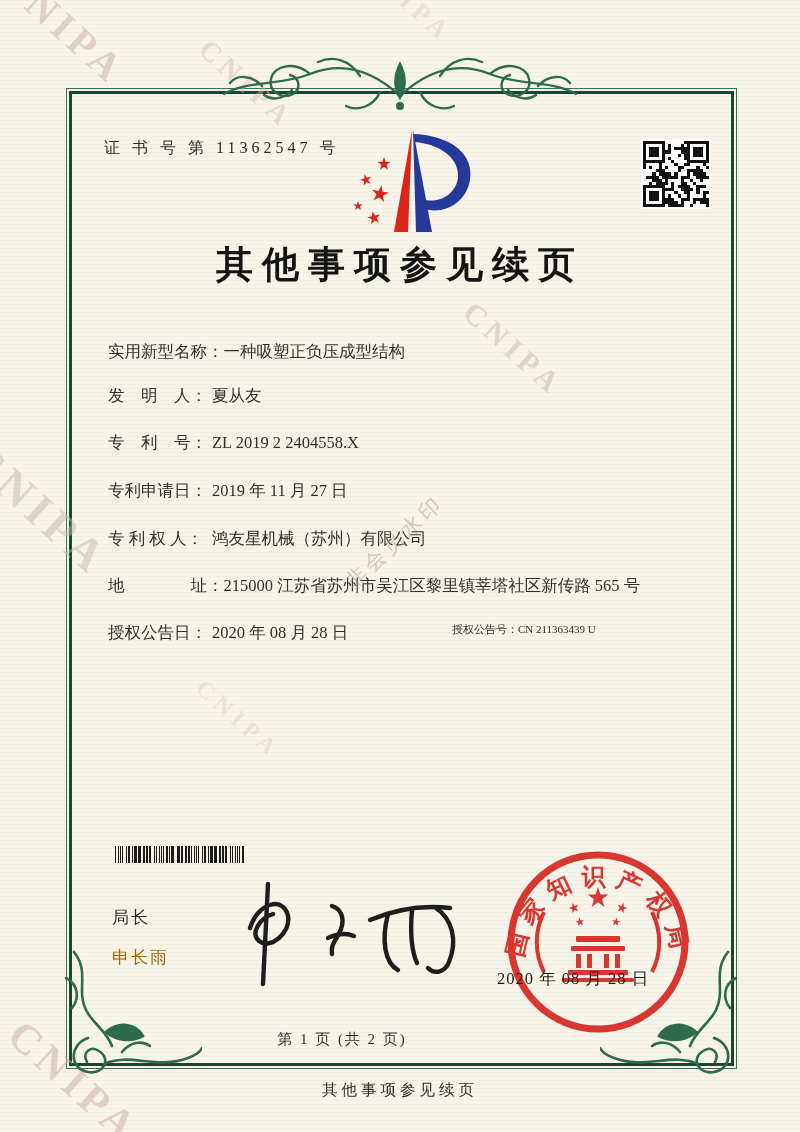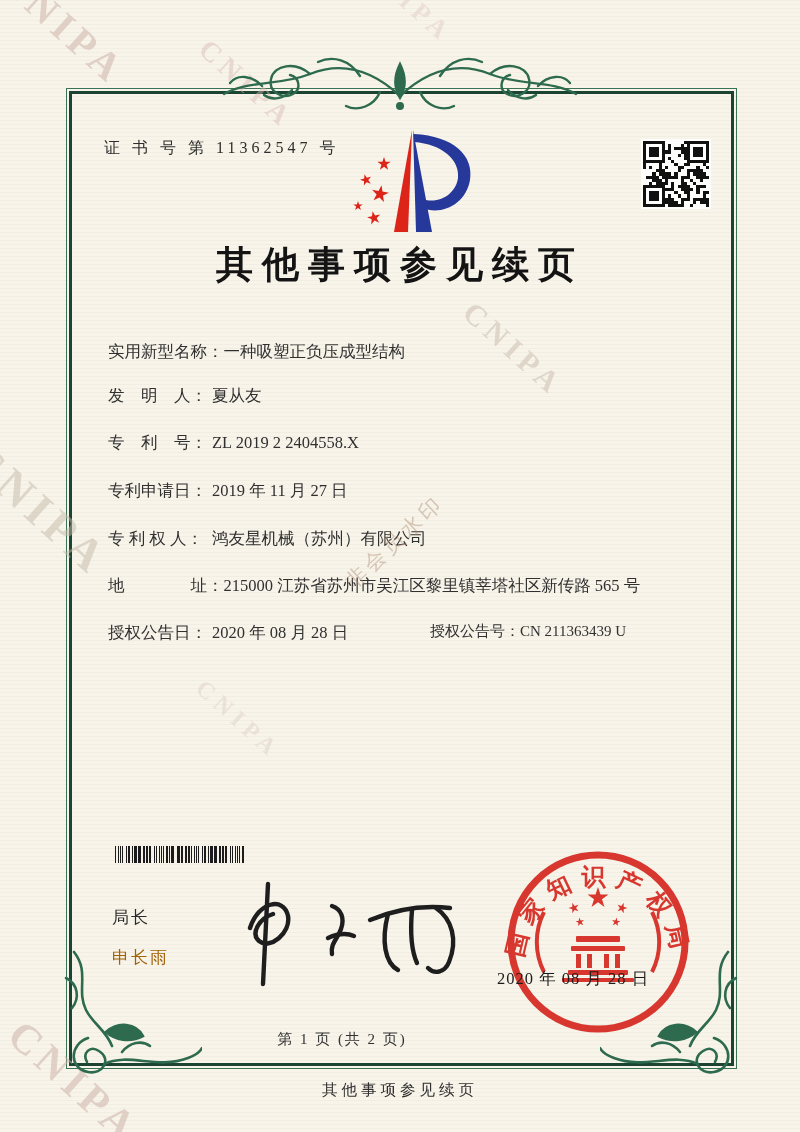--- a/index.html
+++ b/index.html
@@ -35,21 +35,21 @@
   
   .certno{left:104px;top:138px;font-size:16px;letter-spacing:4px;color:#2e2e2e;}
   .logo{left:336px;top:122px;width:150px;height:115px;}
   .qr{left:641px;top:139px;width:66px;height:66px;background:#fdfdfb;padding:2px;}
   .title{left:0;top:240px;width:800px;text-align:center;font-size:37px;font-weight:bold;
          letter-spacing:9px;color:#141414;}
   
   .field{position:absolute;left:108px;font-size:16.5px;color:#303030;white-space:nowrap;}
   .field .lab{display:inline-block;min-width:104px;}
   .f1{top:341px}.f2{top:385px}.f3{top:432px}.f4{top:480px}.f5{top:528px}.f6{top:575px}.f7{top:622px}
-  .f7b{position:absolute;left:430px;top:622px;font-size:15px;color:#303030;white-space:nowrap;}
+  .f7b{position:absolute;left:452px;top:622px;font-size:11px;color:#303030;white-space:nowrap;}
   
   .bodytext{left:100px;top:660px;width:614px;font-size:15.5px;line-height:28px;
             color:#2e2e2e;text-align:justify;}
   .bodytext p{margin:0;text-indent:2em;}
   
   .barcode{left:115px;top:846px;width:202px;height:17px;display:flex;align-items:stretch;}
   .barcode i{display:block;background:#1c1c1c;}
   
   .sig-title{left:112px;top:906px;font-size:17px;letter-spacing:2px;color:#2b2b2b;}
   .sig-name{left:112px;top:946px;font-size:17px;letter-spacing:2px;color:#a16207;}

